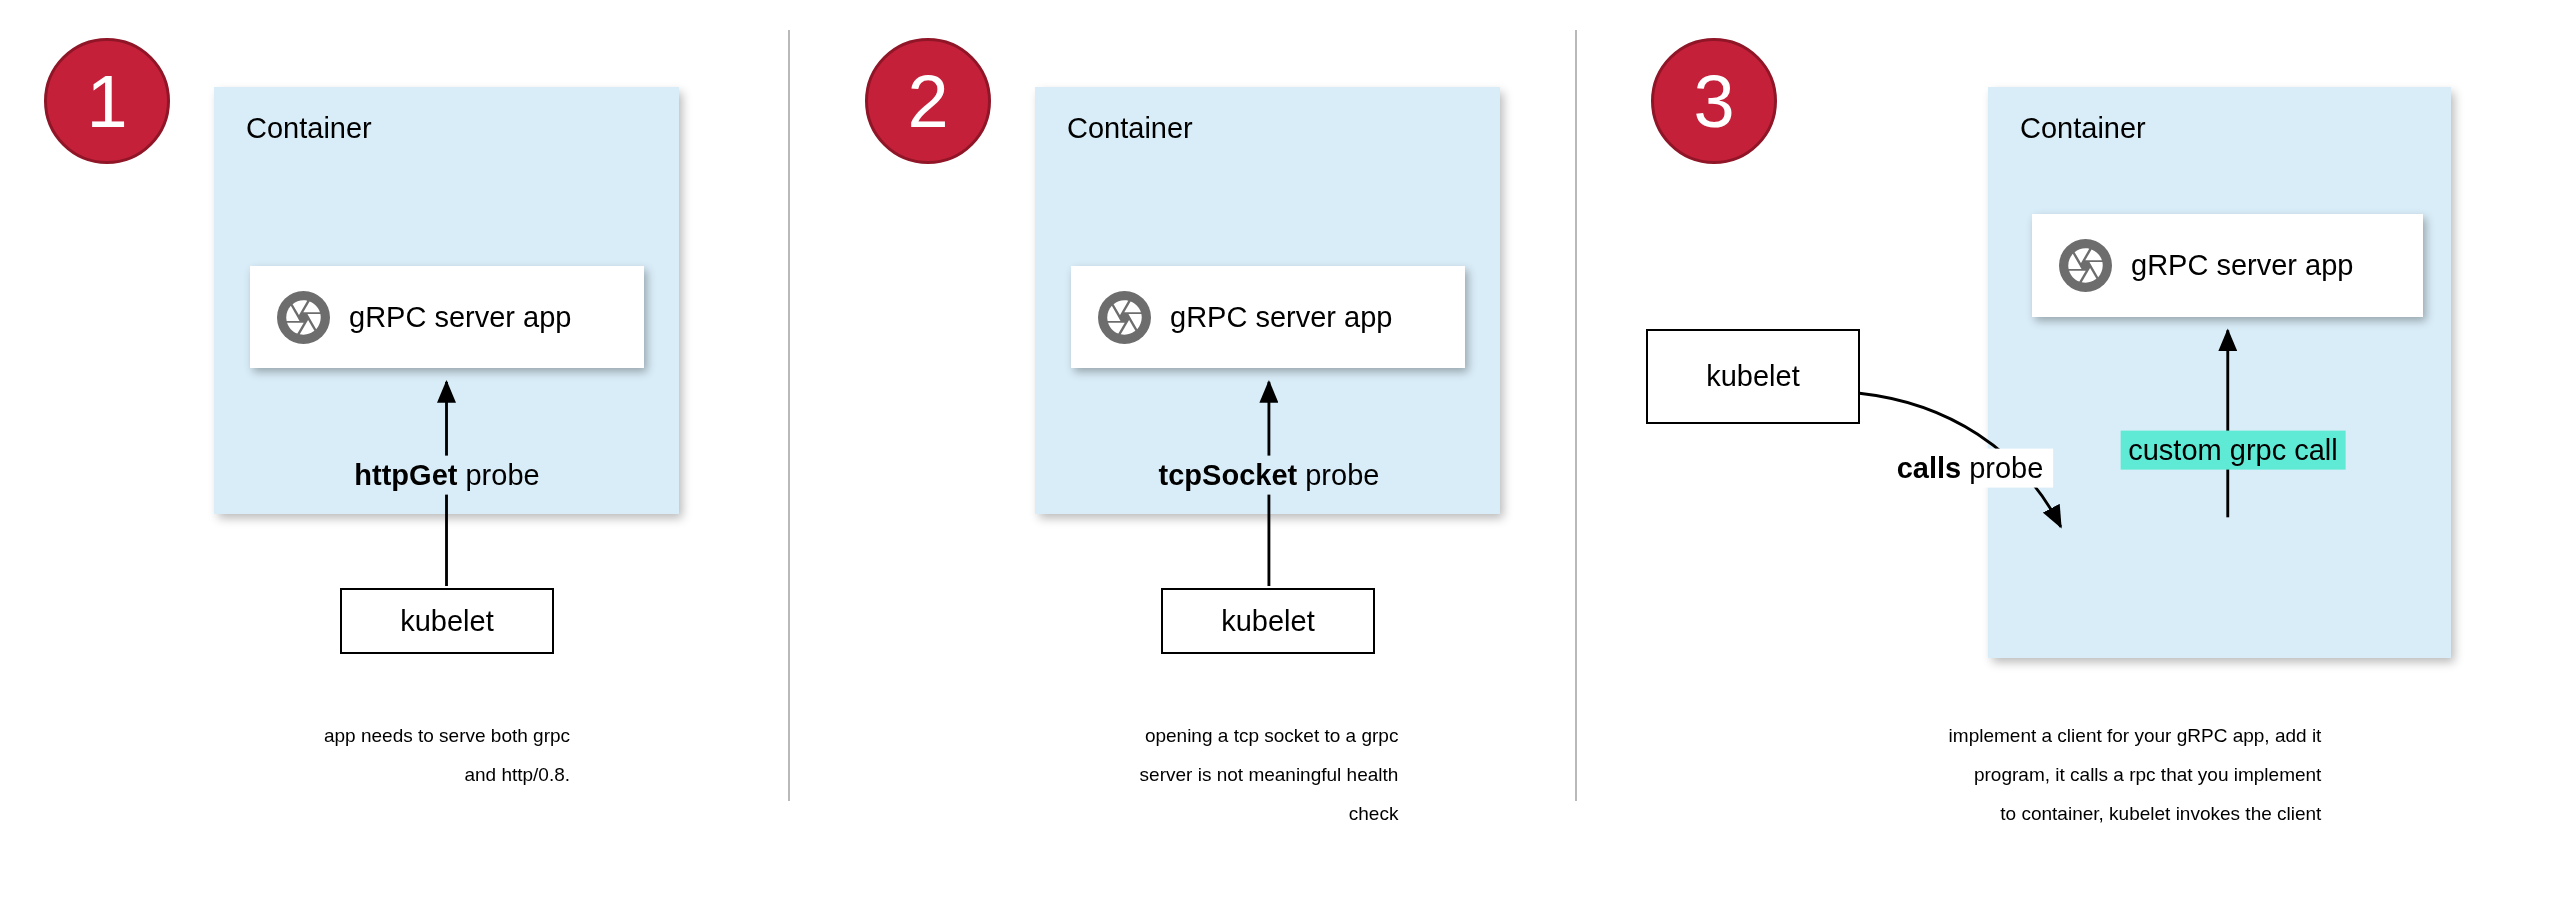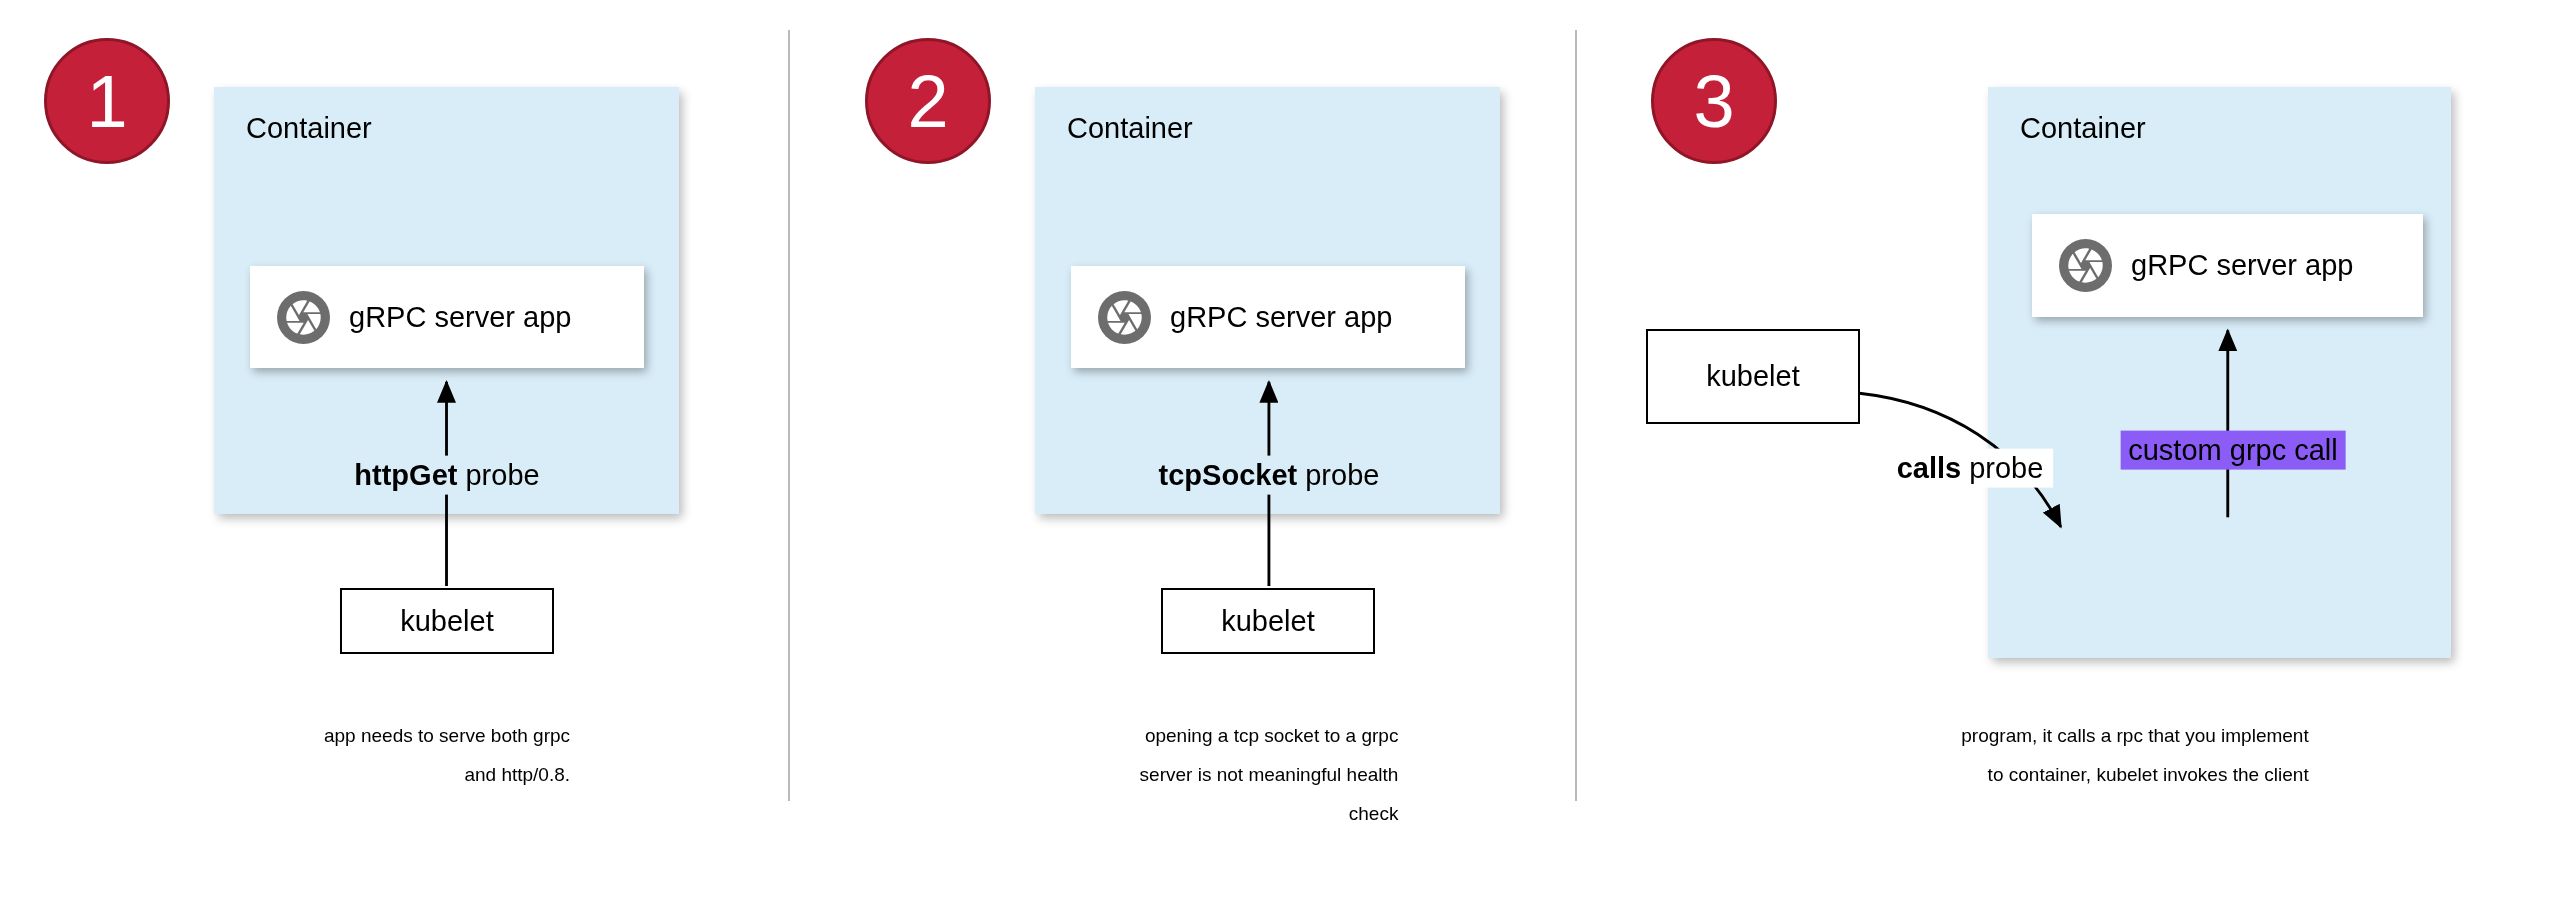--- a/index.html
+++ b/index.html
@@ -81,21 +81,21 @@
   }
   #probe-1 { left: 447px;  top: 475px; }
   #probe-2 { left: 1269px; top: 475px; }
   #probe-3 { left: 1970px; top: 468px; background: #ffffff; }
   .probe-bold { font-weight: bold; }
 
   .custom-call-label {
     position: absolute;
     left: 2233px; top: 450px;
     transform: translate(-50%, -50%);
-    background: #8b5cf6;
+    background: #5eead4;
     padding: 2.9px 7.6px;
     font-size: 29px;
     white-space: nowrap;
     z-index: 5;
   }
 
   
   .test-client {
     position: absolute;
     left: 2073px; top: 517px;
@@ -251,18 +251,19 @@
   <div class="caption" id="caption-1">
     <div>app needs to serve both grpc</div>
     <div>and http/0.8.</div>
   </div>
   <div class="caption" id="caption-2">
     <div>opening a tcp socket to a grpc</div>
     <div>server is not meaningful health</div>
     <div>check</div>
   </div>
   <div class="caption" id="caption-3">
+    <div>implement a client for your gRPC app, add it</div>
     <div>program, it calls a rpc that you implement</div>
     <div>to container, kubelet invokes the client</div>
   </div>
 
 </div>
 
 
 </body></html>

